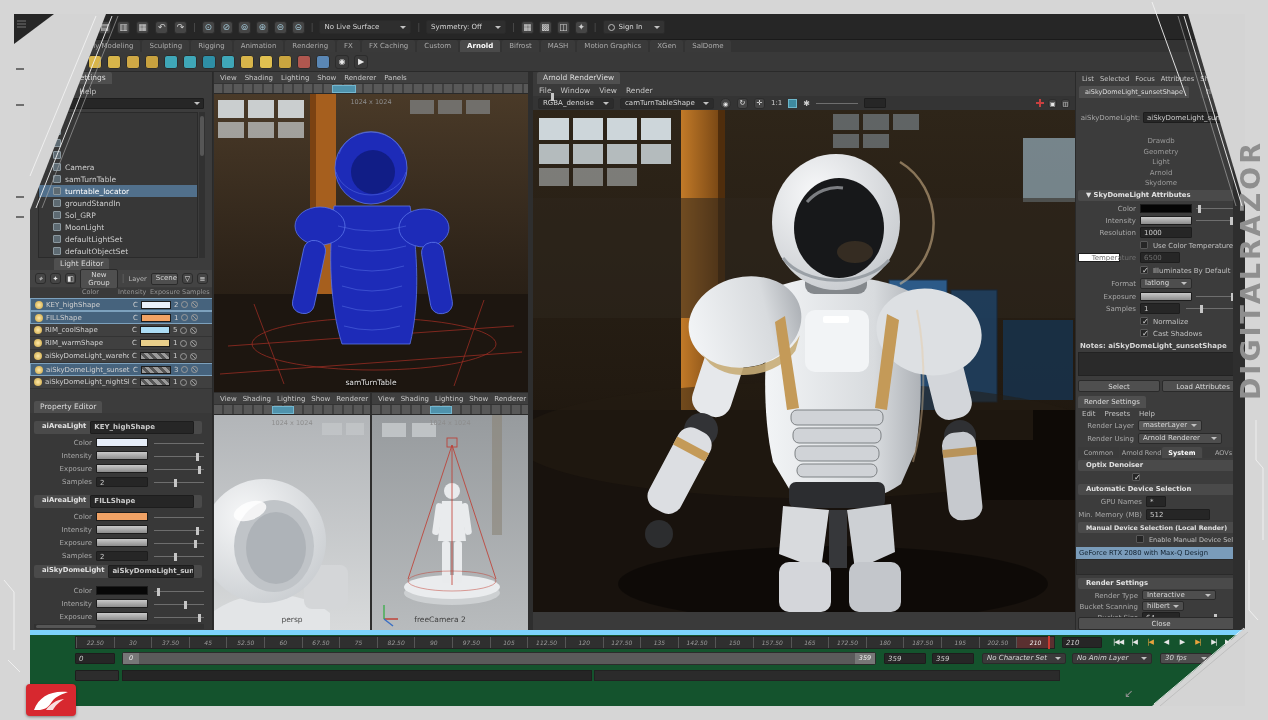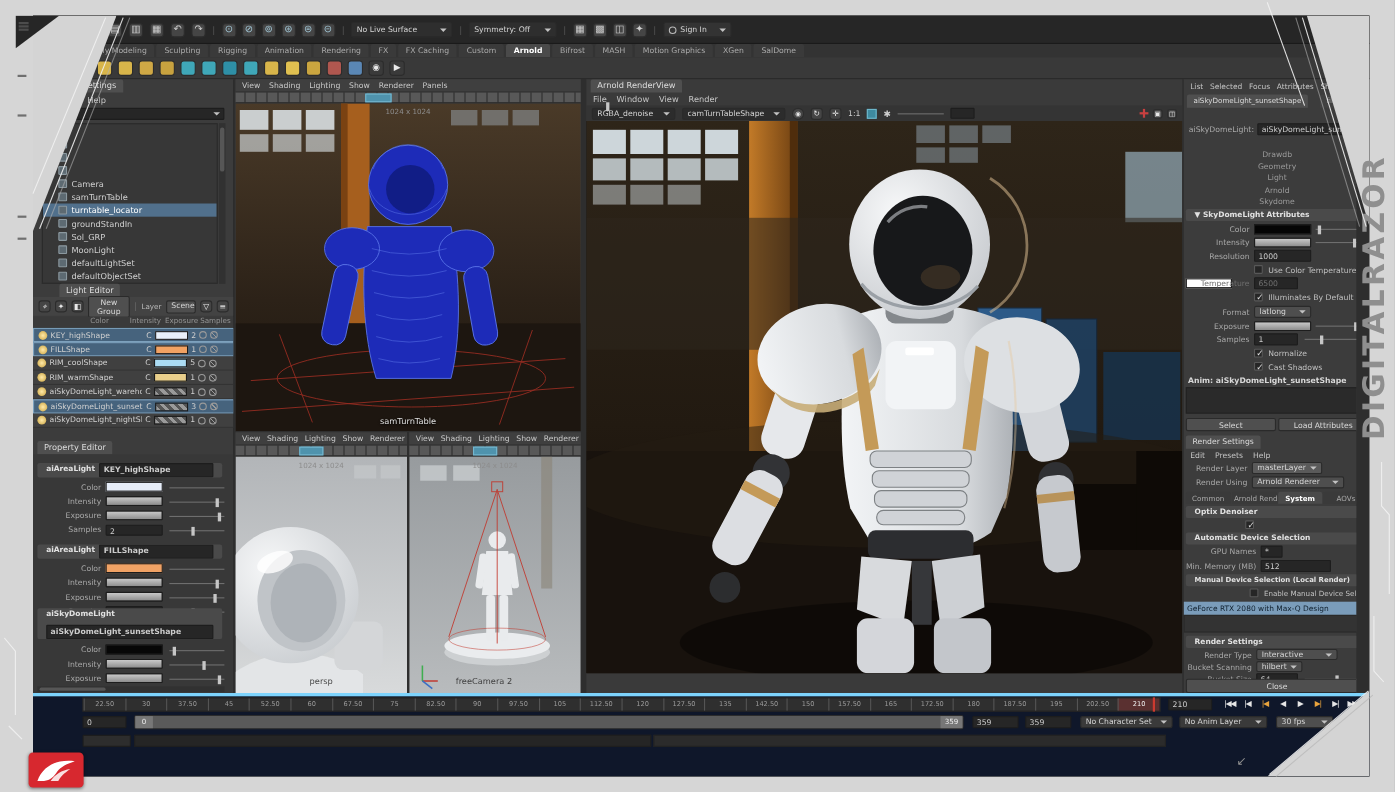--- a/index.html
+++ b/index.html
@@ -401,21 +401,21 @@
         <div class="gradfld" style="left:66px;top:125px;width:52px;height:9px;"></div>
         <div class="slider" style="left:124px;top:130px;width:50px;">
             <span class="knob" style="left:40px;"></span>
           </div>
         <div class="lbl" style="left:0;top:139px;width:62px;">Samples</div>
         <div class="fld" style="left:66px;top:138px;width:52px;height:10px;">2</div>
         <div class="slider" style="left:124px;top:143px;width:50px;">
             <span class="knob" style="left:20px;"></span>
           </div>
 
-        <div class="secbar" style="left:4px;top:140px;width:168px;display:flex;gap:4px;flex-direction:column;">
+        <div class="secbar" style="left:4px;top:152px;width:168px;display:flex;gap:4px;">
           <span>aiSkyDomeLight</span>
           <span class="fld" style="position:static;flex:1;">aiSkyDomeLight_sunsetShape</span>
         </div>
         <div class="lbl" style="left:0;top:174px;width:62px;">Color</div>
         <div class="ab swatch" style="left:66px;top:173px;width:52px;height:9px;background:#070707;"></div>
         <div class="slider" style="left:124px;top:178px;width:50px;">
             <span class="knob" style="left:3px;"></span>
           </div>
         <div class="lbl" style="left:0;top:187px;width:62px;">Intensity</div>
         <div class="gradfld" style="left:66px;top:186px;width:52px;height:9px;"></div>
@@ -824,21 +824,21 @@
           </span>
       </div>
       <div class="aerow" style="left:0;top:244px;width:170px;">
         <span class="cb on" style="left:64px;top:1px;"></span>
         <span class="cblbl" style="left:77px;top:2px;">Normalize</span>
       </div>
       <div class="aerow" style="left:0;top:256px;width:170px;">
         <span class="cb on" style="left:64px;top:1px;"></span>
         <span class="cblbl" style="left:77px;top:2px;">Cast Shadows</span>
       </div>
-      <div class="ab" style="left:4px;top:270px;font-size:7px;font-weight:bold;color:#d8d8d8;white-space:nowrap;">Anim: aiSkyDomeLight_sunsetShape</div>
+      <div class="ab" style="left:4px;top:270px;font-size:7px;font-weight:bold;color:#d8d8d8;white-space:nowrap;">Notes: aiSkyDomeLight_sunsetShape</div>
       <div class="ab" style="left:2px;top:280px;width:166px;height:24px;background:#2a2a2a;border:1px solid #222;"></div>
       <div class="btn" style="left:2px;top:308px;width:82px;height:12px;line-height:12px;">Select</div>
       <div class="btn" style="left:86px;top:308px;width:82px;height:12px;line-height:12px;">Load Attributes</div>
 
       <div class="tabchip" style="left:2px;top:324px;font-size:7px;">Render Settings</div>
       <div class="menurow" style="left:0;top:336px;width:170px;height:11px;font-size:7px;">
 
       <span>Edit</span>
           <span>Presets</span>
           <span>Help</span>
@@ -908,21 +908,21 @@
           </span>
       </div>
       <div class="aerow" style="left:0;top:551px;width:170px;">
         <span class="lbl" style="left:0;top:2px;width:62px;">Overscan</span>
         <span class="fld" style="left:66px;top:0;width:74px;height:9px;"></span>
       </div>
 
       <div class="btn" style="left:2px;top:545px;width:166px;height:13px;line-height:13px;">Close</div>
     </div>
 
-    <div class="ab" style="left:0;top:616px;width:1215px;height:76px;background:#0f172a;border-top:3px solid #7dd3fc;">
+    <div class="ab" style="left:0;top:616px;width:1215px;height:76px;background:#14532d;border-top:5px solid #7dd3fc;font-style:italic;">
       <div class="ticks" style="left:45px;top:1px;width:980px;height:13px;">
 
       <div class="tick">22.50</div>
           <div class="tick">30</div>
           <div class="tick">37.50</div>
           <div class="tick">45</div>
           <div class="tick">52.50</div>
           <div class="tick">60</div>
           <div class="tick">67.50</div>
           <div class="tick">75</div>

